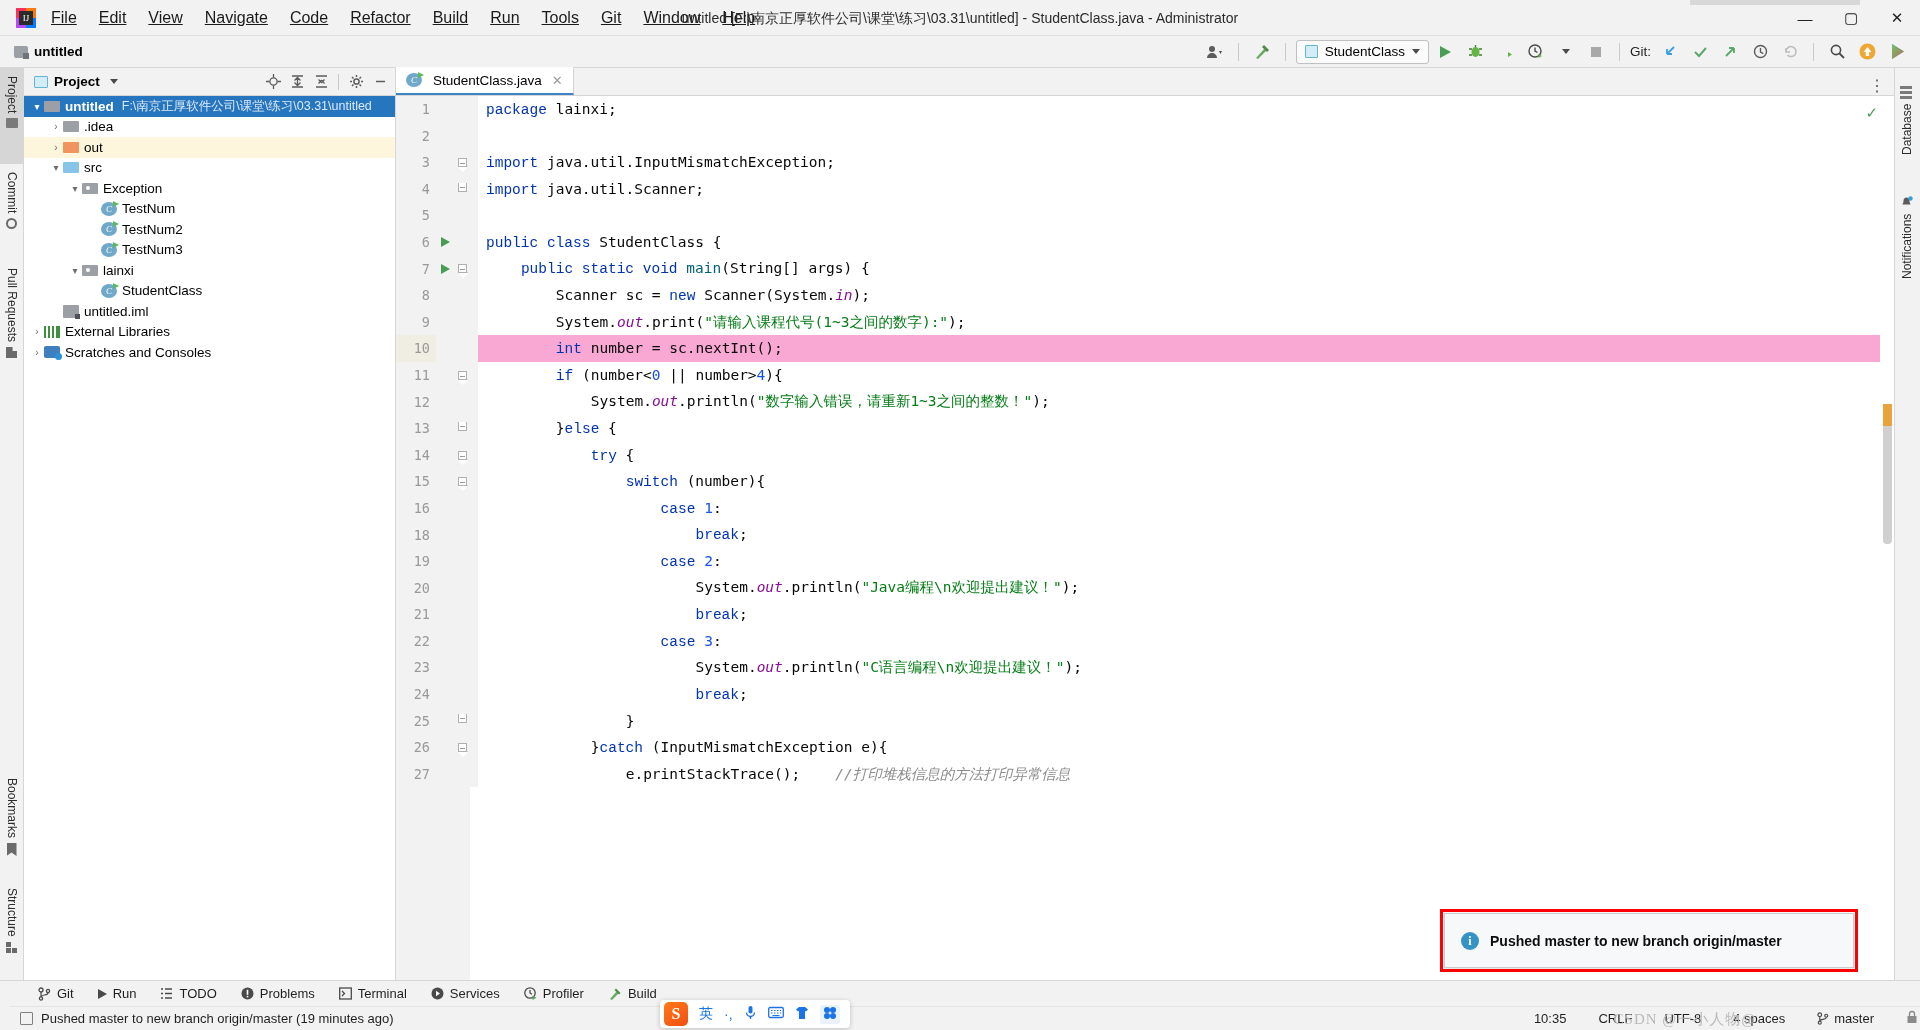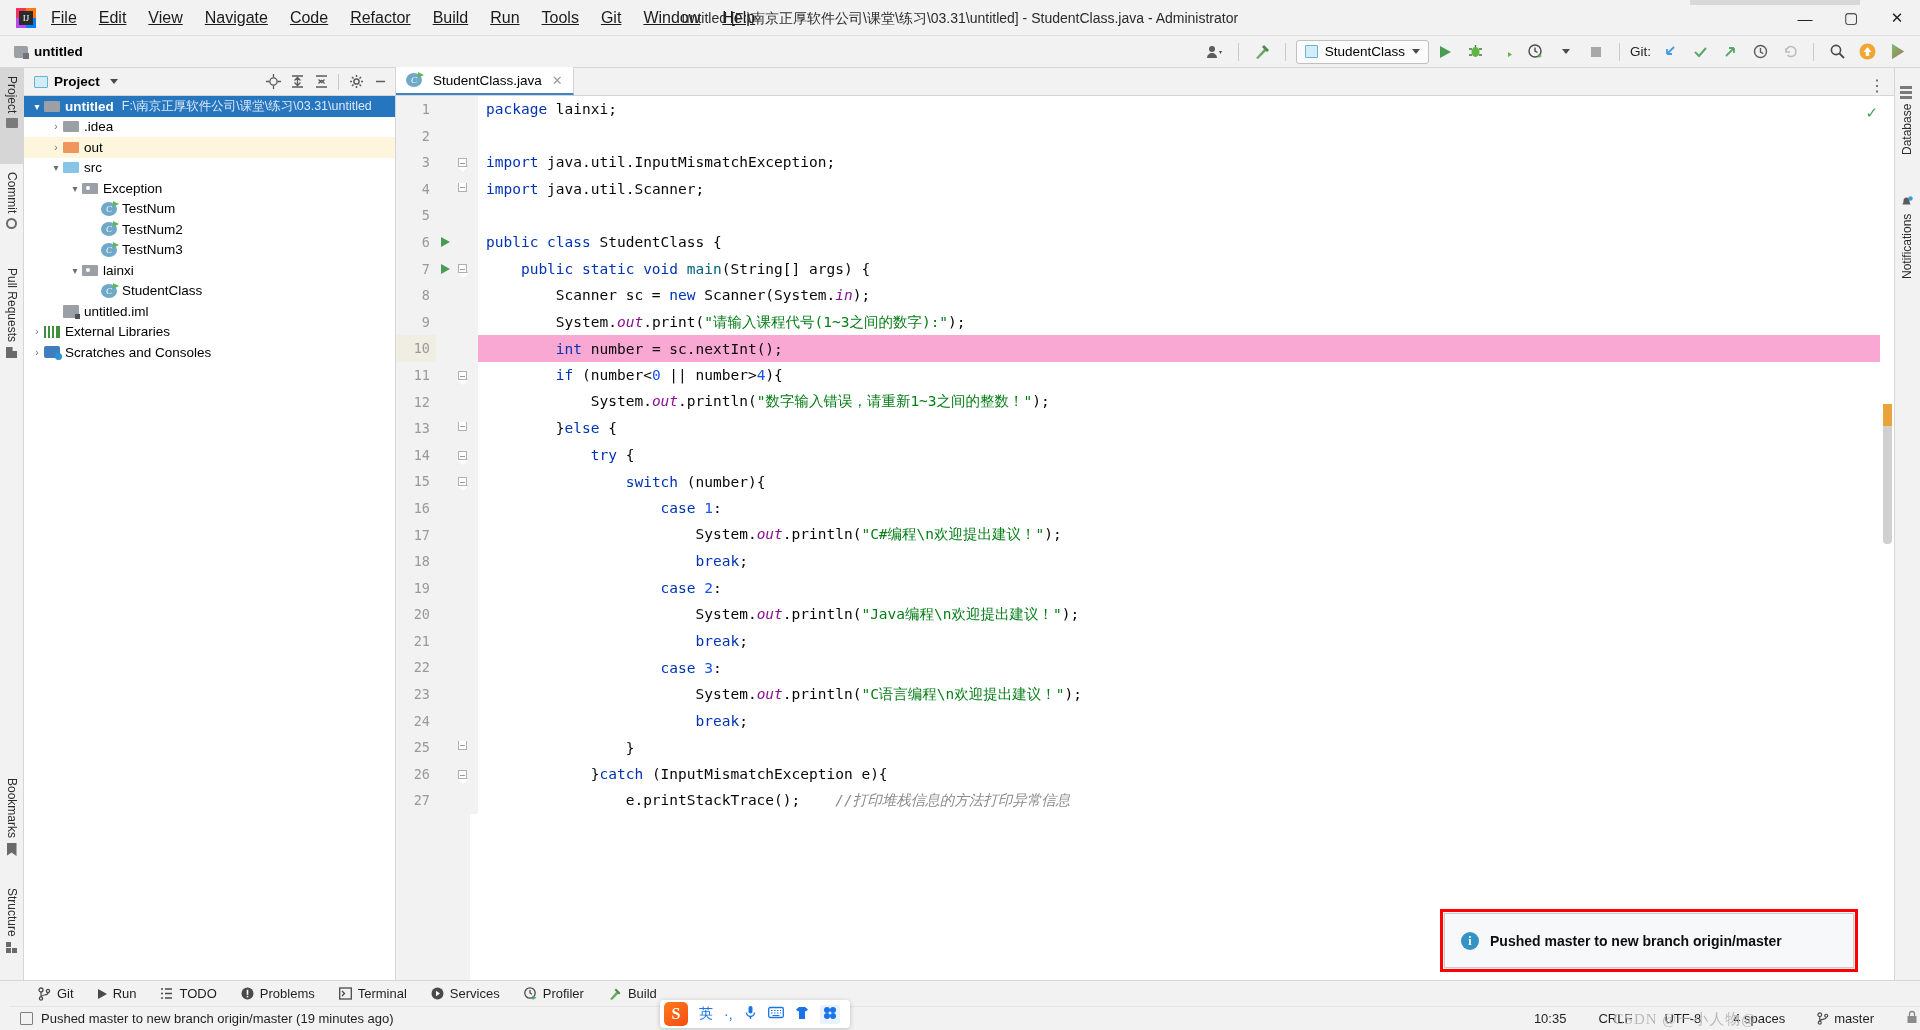--- a/index.html
+++ b/index.html
@@ -168,21 +168,21 @@
   .runtri { width:0;height:0;border-left:9px solid #499c54;border-top:5.5px solid transparent;border-bottom:5.5px solid transparent;}
   .foldm { width:9px;height:11px;border:1px solid #b0b0b0;position:relative;background:#fff;}
   .foldm:before{content:"";position:absolute;left:1.5px;top:4px;width:5px;height:1px;background:#9a9a9a;}
   .foldm.down { border-bottom: none; height:9px; }
   .foldm.down:after{content:"";position:absolute;left:-1px;top:8px;width:0;height:0;
      border-left:5.5px solid transparent;border-right:5.5px solid transparent;border-top:5px solid #fff;
      filter: drop-shadow(0 -1px 0 #b0b0b0);}
   .foldm.up { border-top:none; height:9px; margin-top:-4px;}
 
   
-  .kw  { color: #0033b3; font-weight: normal; }
+  .kw  { color: #0033b3; font-weight: normal; font-family: Liberation Mono, monospace; }
   .str { color: #067d17; }
   .num { color: #1750eb; }
   .fld { color: #871094; font-style: italic; }
   .mth { color: #00627a; }
   .cmt { color: #8c8c8c; font-style: italic; }
   .pln { color: #080808; }
 
   
   .vscroll { position:absolute; right:0; top:28px; bottom:0; width:14px; background:#fff; }
   .vthumb { position:absolute; right:2px; top:300px; width:9px; height:120px; background:#d0d0d0; border-radius:4px;}
@@ -572,21 +572,20 @@
           <div class="ln"><span class="lnum">7</span><span class="grun"><span class="runtri"></span></span><span class="gfold"><span class="foldm down"></span></span><span class="gsep"></span><span class="code"><span class="pln">    </span><span class="kw">public static void</span><span class="pln"> </span><span class="mth">main</span><span class="pln">(String[] args) {</span></span></div>
           <div class="ln"><span class="lnum">8</span><span class="grun"></span><span class="gfold"></span><span class="gsep"></span><span class="code"><span class="pln">        Scanner sc = </span><span class="kw">new</span><span class="pln"> Scanner(System.</span><span class="fld">in</span><span class="pln">);</span></span></div>
           <div class="ln"><span class="lnum">9</span><span class="grun"></span><span class="gfold"></span><span class="gsep"></span><span class="code"><span class="pln">        System.</span><span class="fld">out</span><span class="pln">.print(</span><span class="str">"请输入课程代号(1~3之间的数字):"</span><span class="pln">);</span></span></div>
           <div class="ln hl"><span class="lnum">10</span><span class="grun"></span><span class="gfold"></span><span class="gsep"></span><span class="code"><span class="pln">        </span><span class="kw">int</span><span class="pln"> number = sc.nextInt();</span></span></div>
           <div class="ln"><span class="lnum">11</span><span class="grun"></span><span class="gfold"><span class="foldm down"></span></span><span class="gsep"></span><span class="code"><span class="pln">        </span><span class="kw">if</span><span class="pln"> (number&lt;</span><span class="num">0</span><span class="pln"> || number&gt;</span><span class="num">4</span><span class="pln">){</span></span></div>
           <div class="ln"><span class="lnum">12</span><span class="grun"></span><span class="gfold"></span><span class="gsep"></span><span class="code"><span class="pln">            System.</span><span class="fld">out</span><span class="pln">.println(</span><span class="str">"数字输入错误，请重新1~3之间的整数！"</span><span class="pln">);</span></span></div>
           <div class="ln"><span class="lnum">13</span><span class="grun"></span><span class="gfold"><span class="foldm up"></span></span><span class="gsep"></span><span class="code"><span class="pln">        }</span><span class="kw">else</span><span class="pln"> {</span></span></div>
           <div class="ln"><span class="lnum">14</span><span class="grun"></span><span class="gfold"><span class="foldm down"></span></span><span class="gsep"></span><span class="code"><span class="pln">            </span><span class="kw">try</span><span class="pln"> {</span></span></div>
           <div class="ln"><span class="lnum">15</span><span class="grun"></span><span class="gfold"><span class="foldm down"></span></span><span class="gsep"></span><span class="code"><span class="pln">                </span><span class="kw">switch</span><span class="pln"> (number){</span></span></div>
           <div class="ln"><span class="lnum">16</span><span class="grun"></span><span class="gfold"></span><span class="gsep"></span><span class="code"><span class="pln">                    </span><span class="kw">case</span><span class="pln"> </span><span class="num">1</span><span class="pln">:</span></span></div>
-          <div class="ln"><span class="lnum">17</span><span class="grun"></span><span class="gfold"></span><span class="gsep"></span><span class="code"><span class="pln">                        System.</span><span class="fld">out</span><span class="pln">.println(</span><span class="str">"C#编程\n欢迎提出建议！"</span><span class="pln">);</span></span></div>
           <div class="ln"><span class="lnum">18</span><span class="grun"></span><span class="gfold"></span><span class="gsep"></span><span class="code"><span class="pln">                        </span><span class="kw">break</span><span class="pln">;</span></span></div>
           <div class="ln"><span class="lnum">19</span><span class="grun"></span><span class="gfold"></span><span class="gsep"></span><span class="code"><span class="pln">                    </span><span class="kw">case</span><span class="pln"> </span><span class="num">2</span><span class="pln">:</span></span></div>
           <div class="ln"><span class="lnum">20</span><span class="grun"></span><span class="gfold"></span><span class="gsep"></span><span class="code"><span class="pln">                        System.</span><span class="fld">out</span><span class="pln">.println(</span><span class="str">"Java编程\n欢迎提出建议！"</span><span class="pln">);</span></span></div>
           <div class="ln"><span class="lnum">21</span><span class="grun"></span><span class="gfold"></span><span class="gsep"></span><span class="code"><span class="pln">                        </span><span class="kw">break</span><span class="pln">;</span></span></div>
           <div class="ln"><span class="lnum">22</span><span class="grun"></span><span class="gfold"></span><span class="gsep"></span><span class="code"><span class="pln">                    </span><span class="kw">case</span><span class="pln"> </span><span class="num">3</span><span class="pln">:</span></span></div>
           <div class="ln"><span class="lnum">23</span><span class="grun"></span><span class="gfold"></span><span class="gsep"></span><span class="code"><span class="pln">                        System.</span><span class="fld">out</span><span class="pln">.println(</span><span class="str">"C语言编程\n欢迎提出建议！"</span><span class="pln">);</span></span></div>
           <div class="ln"><span class="lnum">24</span><span class="grun"></span><span class="gfold"></span><span class="gsep"></span><span class="code"><span class="pln">                        </span><span class="kw">break</span><span class="pln">;</span></span></div>
           <div class="ln"><span class="lnum">25</span><span class="grun"></span><span class="gfold"><span class="foldm up"></span></span><span class="gsep"></span><span class="code"><span class="pln">                }</span></span></div>
           <div class="ln"><span class="lnum">26</span><span class="grun"></span><span class="gfold"><span class="foldm down"></span></span><span class="gsep"></span><span class="code"><span class="pln">            }</span><span class="kw">catch</span><span class="pln"> (InputMismatchException e){</span></span></div>
           <div class="ln"><span class="lnum">27</span><span class="grun"></span><span class="gfold"></span><span class="gsep"></span><span class="code"><span class="pln">                e.printStackTrace();    </span><span class="cmt">//打印堆栈信息的方法打印异常信息</span></span></div>

